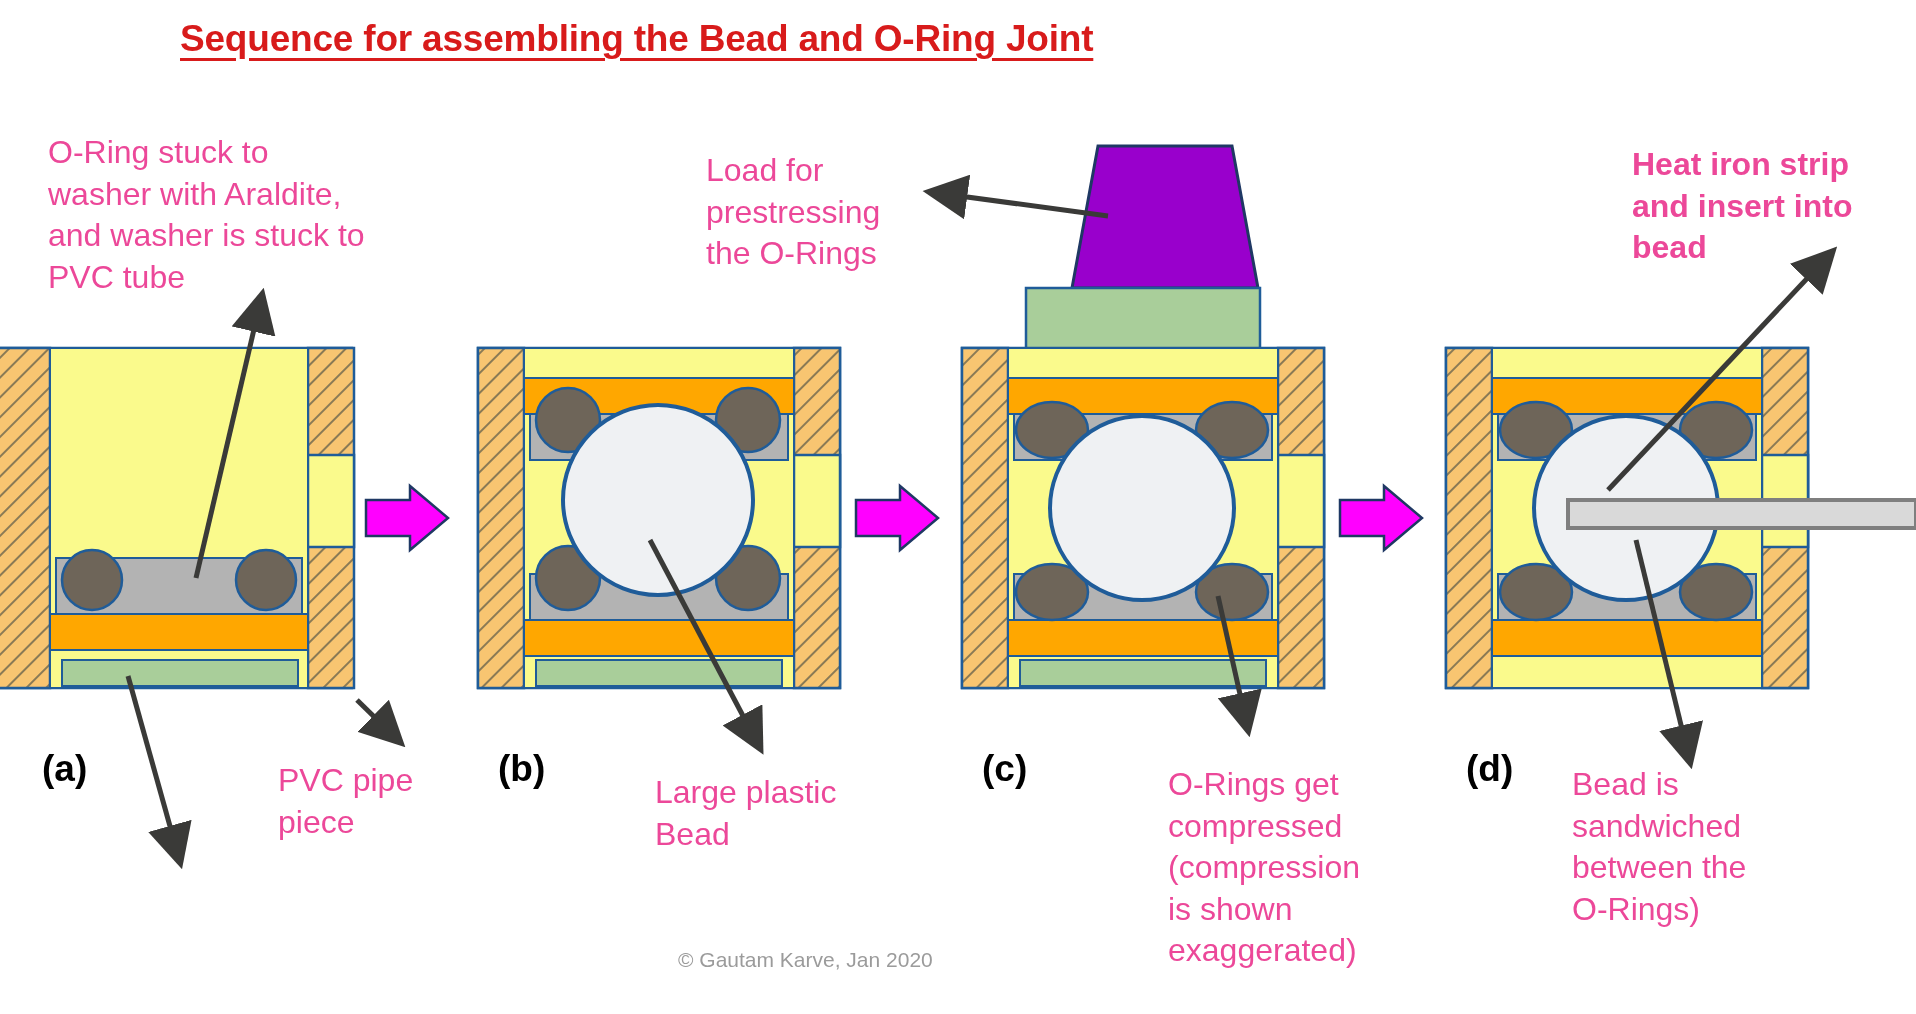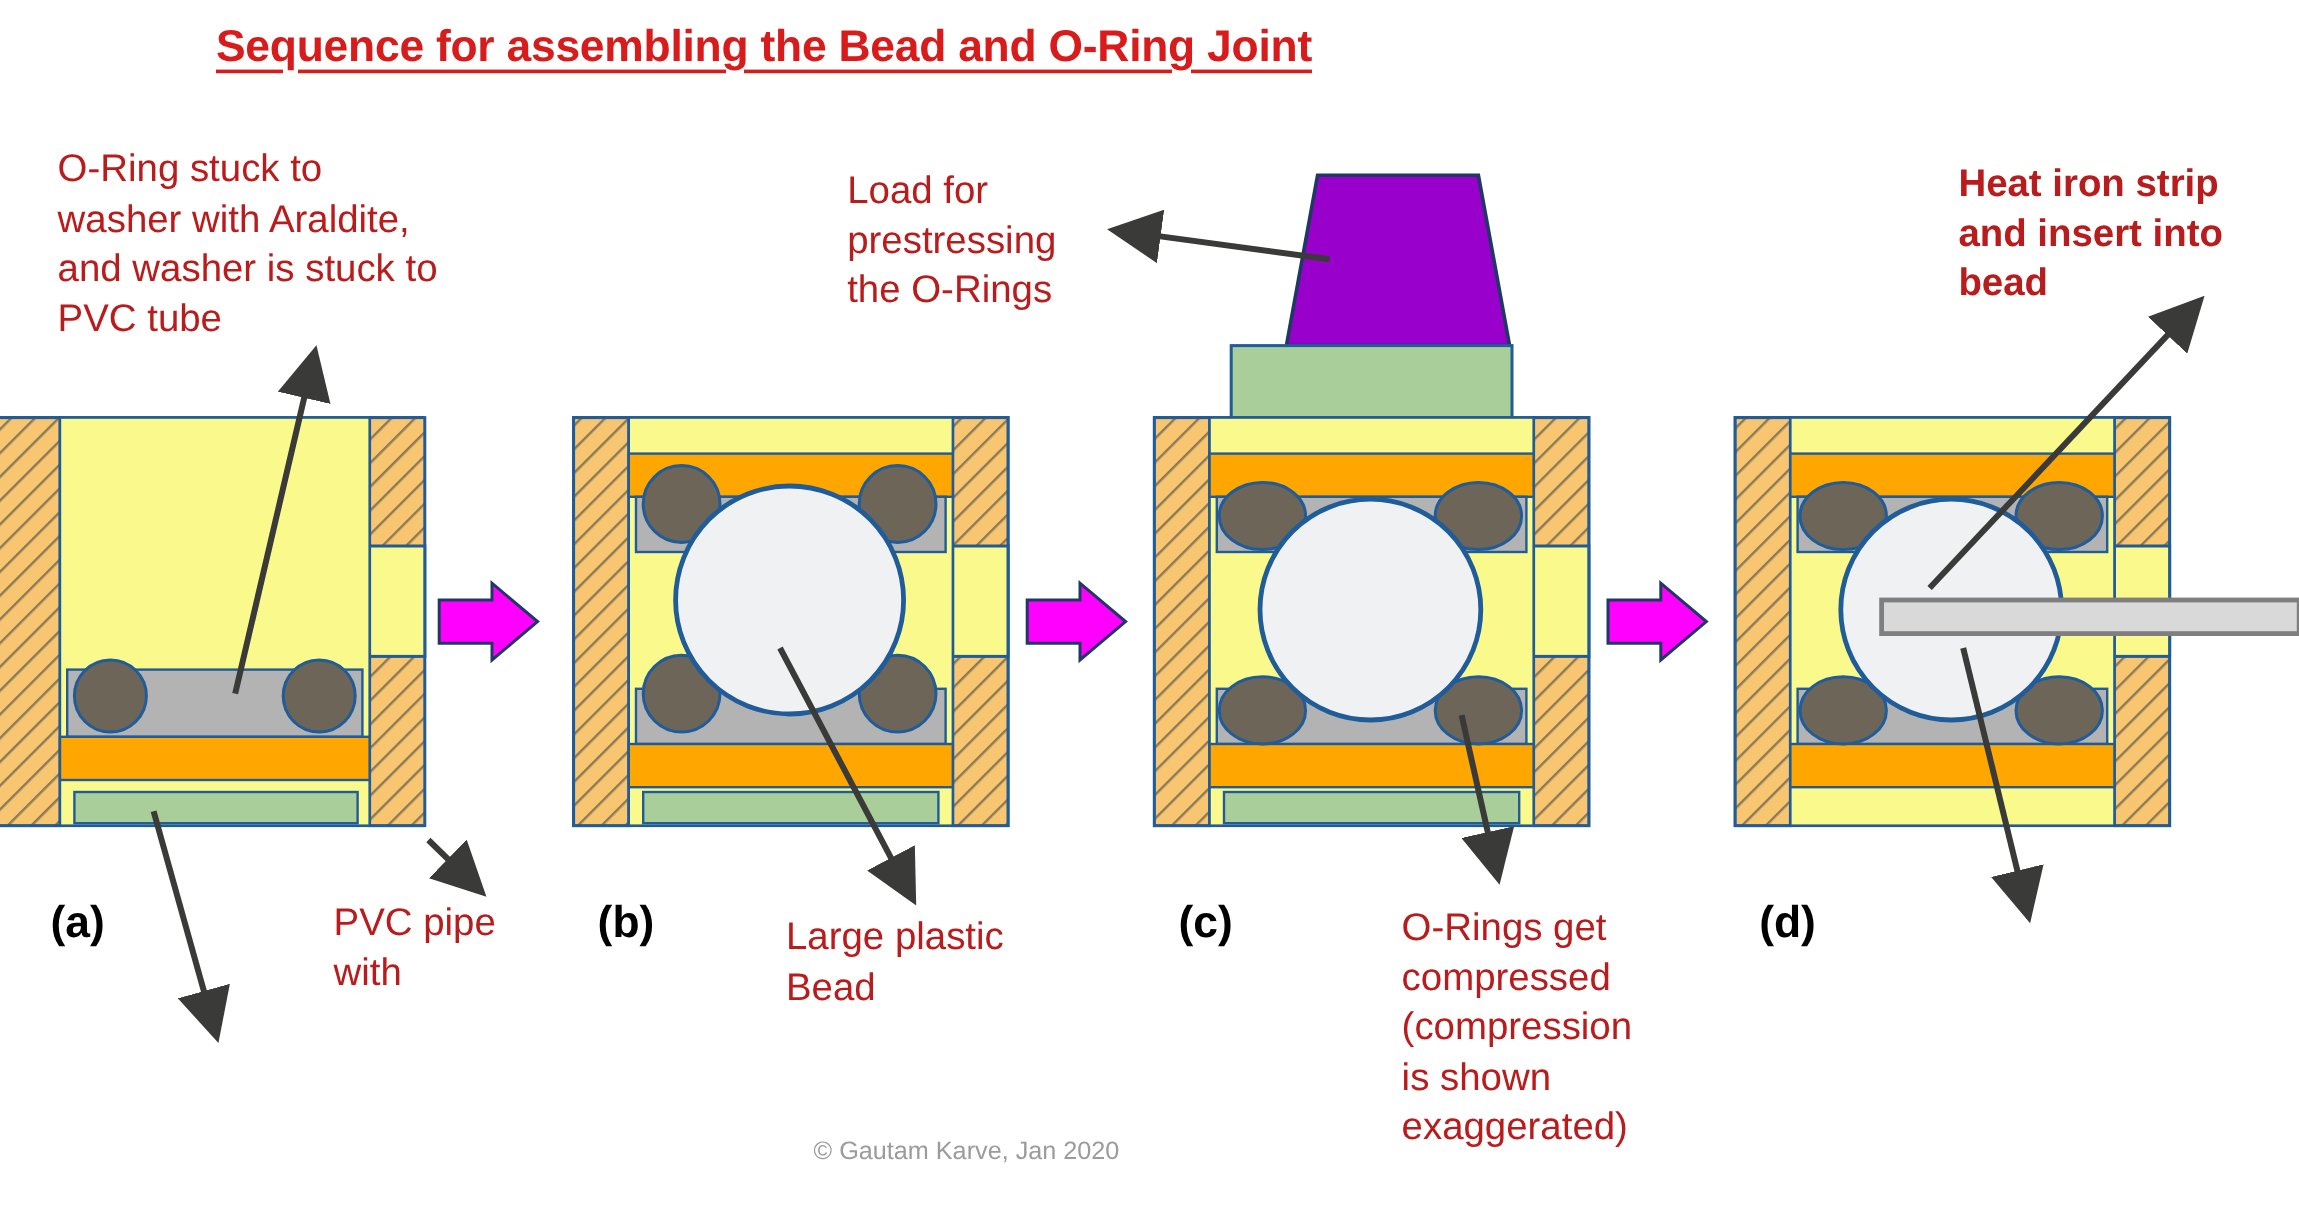--- a/index.html
+++ b/index.html
@@ -17,22 +17,23 @@
     left:180px;top:18px;
     font-size:37px;font-weight:bold;color:#D81B1B;
     text-decoration:underline;
     text-underline-offset:7px;
     letter-spacing:-0.2px;
     white-space:nowrap;
   }
 
   
   .note{
-    font-size:32px;line-height:1.30;color:#b91c1c;
+    font-size:32px;line-height:1.30;color:#ec4899;
     white-space:pre-line;
+    margin-top:12px;
   }
   .panel-letter{
     font-size:37px;font-weight:bold;color:#000;
   }
   #copyright{
     font-size:21px;color:#9b9b9b;white-space:nowrap;
   }
 
   
   svg.overlay{position:absolute;left:0;top:0;width:1916px;height:1014px;pointer-events:none;}
@@ -179,21 +180,21 @@
   </svg>
 
   <div class="abs note" style="left:48px;top:120px;width:400px;">O-Ring stuck to
 washer with Araldite,
 and washer is stuck to
 PVC tube</div>
 
   <div class="abs panel-letter" style="left:42px;top:748px;">(a)</div>
 
   <div class="abs note" style="left:278px;top:748px;width:200px;">PVC pipe
-with</div>
+piece</div>
 
 
   <div class="abs panel-letter" style="left:498px;top:748px;">(b)</div>
 
   <div class="abs note" style="left:706px;top:138px;width:260px;">Load for
 prestressing
 the O-Rings</div>
 
   <div class="abs note" style="left:655px;top:760px;width:260px;">Large plastic
 Bead</div>
@@ -207,16 +208,20 @@
 exaggerated)</div>
 
   <div class="abs note" style="left:1632px;top:132px;width:270px;font-weight:bold;">Heat iron strip
 and insert into
 bead</div>
 
   <div class="abs panel-letter" style="left:1466px;top:748px;"></div>
 
   <div class="abs panel-letter" style="left:1466px;top:748px;">(d)</div>
 
+  <div class="abs note" style="left:1572px;top:752px;width:250px;">Bead is
+sandwiched
+between the
+O-Rings)</div>
 
   <div class="abs" id="copyright" style="left:678px;top:948px;text-align:center;">© Gautam Karve, Jan 2020</div>
 
 </div>
 
 </body></html>

